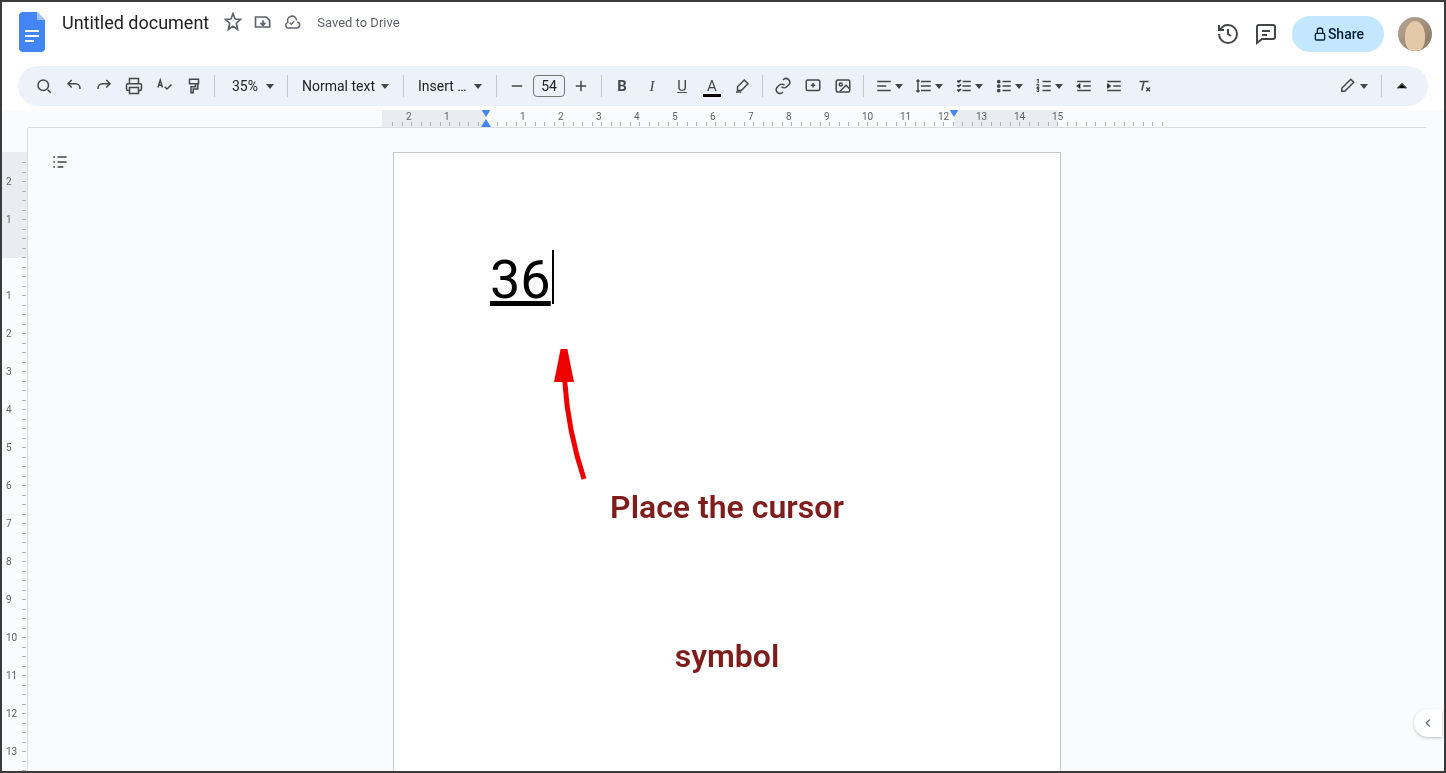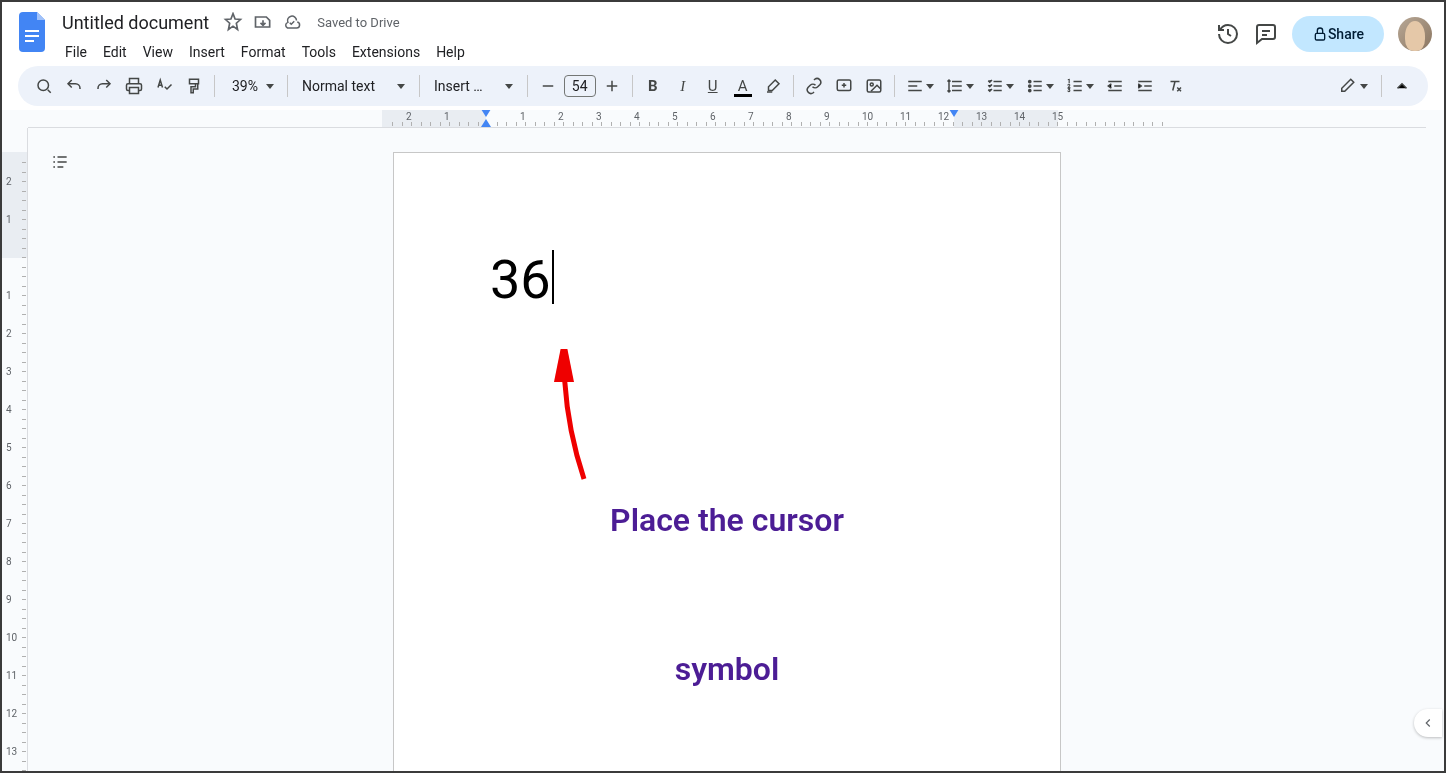--- a/index.html
+++ b/index.html
@@ -16,21 +16,21 @@
 .header-right { display:flex; align-items:center; gap:14px; margin-top:6px; }
 .header-right .ic { width:24px; height:24px; color:#444746; cursor:pointer; display:flex; align-items:center; justify-content:center; }
 .share-btn { display:flex; align-items:center; gap:0; background:#c2e7ff; color:#001d35; padding:10px 20px; border-radius:40px; font-size:14px; font-weight:500; cursor:pointer; }
 .avatar { width:34px; height:34px; border-radius:50%; background:linear-gradient(135deg,#b8a896 0%,#8a7560 100%); cursor:pointer; position:relative; overflow:hidden; }
 .avatar::after{content:"";position:absolute;inset:4px 7px 0 7px;border-radius:50% 50% 40% 40%;background:#e5c8a8;}
 .toolbar-wrap { padding:0 16px; }
 .toolbar { background:#edf2fa; border-radius:24px; height:40px; display:flex; align-items:center; padding:0 12px; gap:2px; }
 .tbtn { min-width:28px; height:28px; display:flex; align-items:center; justify-content:center; color:#444746; cursor:pointer; border-radius:4px; font-size:14px; }
 .sep { width:1px; height:22px; background:#c7c7c7; margin:0 4px; }
 .zoom-txt { font-size:14px; color:#202124; padding:0 4px; }
-.style-drop,.font-drop { display:flex; align-items:center; gap:22px; font-size:14px; color:#202124; padding:0 8px; cursor:pointer; min-width:100px; justify-content:space-between; height:28px; border-radius:4px; }
+.style-drop,.font-drop { display:flex; align-items:center; gap:6px; font-size:14px; color:#202124; padding:0 8px; cursor:pointer; min-width:100px; justify-content:space-between; height:28px; border-radius:4px; }
 .font-drop { min-width:80px; }
 .fsize-box { display:flex; align-items:center; gap:2px; }
 .fsize-input { width:32px; height:22px; border:1px solid #747775; border-radius:4px; text-align:center; font-size:14px; background:transparent; color:#202124; }
 .toolbar svg { width:18px; height:18px; }
 .text-color { position:relative; }
 .text-color::after { content:""; position:absolute; bottom:3px; left:5px; right:5px; height:3px; background:#000; }
 .spacer { flex:1; }
 .editor-area { position:absolute; top:108px; left:0; right:0; bottom:0; background:#f9fbfd; }
 .h-ruler { position:absolute; top:0; left:26px; right:18px; height:18px; background:#f9fbfd; border-bottom:1px solid #dadce0; overflow:hidden; }
 .h-ruler-inner { position:absolute; left:354px; top:0; width:680px; height:100%; font-size:10px; color:#5f6368; }
@@ -41,24 +41,24 @@
 .h-marker-down { position:absolute; top:-1px; width:0; height:0; border-left:5px solid transparent; border-right:5px solid transparent; border-top:8px solid #4285f4; cursor:pointer; }
 .h-marker-up { position:absolute; bottom:0; width:0; height:0; border-left:5px solid transparent; border-right:5px solid transparent; border-bottom:8px solid #4285f4; cursor:pointer; }
 .v-ruler { position:absolute; top:18px; left:0; width:26px; bottom:0; background:#f9fbfd; border-right:1px solid #dadce0; overflow:hidden; }
 .v-ruler-inner { position:absolute; top:24px; left:0; width:100%; font-size:10px; color:#5f6368; }
 .v-ruler-inner span { position:absolute; left:4px; }
 .v-tick { position:absolute; left:20px; height:1px; width:4px; background:#b0b0b0; }
 .v-ruler .shade-t { position:absolute; top:24px; left:0; right:0; height:106px; background:#e9edf2; }
 .outline-toggle { position:absolute; top:34px; left:40px; width:36px; height:36px; border-radius:50%; cursor:pointer; display:flex; align-items:center; justify-content:center; color:#444746; }
 .page-container { position:absolute; top:18px; left:26px; right:18px; bottom:0; overflow:auto; display:flex; justify-content:center; }
 .page { width:668px; min-height:864px; background:#fff; border:1px solid #c7c7c7; margin-top:24px; padding:96px 96px; position:relative; font-family:"Times New Roman",Times,serif; }
-.doc-text { font-size:54px; color:#000; line-height:1.15; position:relative; display:inline-block; }
+.doc-text { font-size:54px; color:#000; line-height:1.15; position:relative; display:inline-block;text-decoration:underline; }
 .cursor-caret { display:inline-block; width:2px; height:54px; background:#000; vertical-align:-6px; margin-left:1px; }
 .anno-arrow { position:absolute; top:196px; left:150px; pointer-events:none; }
-.anno-text { position:absolute; top:343px; left:8px; right:8px; text-align:center; font-family:"Comic Sans MS","Segoe Script",cursive; font-size:32px; color:#4c1d95; line-height:1.55; font-weight:600; pointer-events:none; }
+.anno-text { position:absolute; top:330px; left:8px; right:8px; text-align:center; font-family:"Comic Sans MS","Segoe Script",cursive; font-size:32px; color:#7f1d1d; line-height:1.55; font-weight:600; pointer-events:none; }
 .side-chevron { position:absolute; right:2px; bottom:34px; width:28px; height:28px; border-radius:50% 0 0 50%; background:#fff; box-shadow:0 1px 3px rgba(0,0,0,.25); display:flex; align-items:center; justify-content:center; cursor:pointer; color:#5f6368; }
 .tri-down { width:0;height:0;border-left:4px solid transparent;border-right:4px solid transparent;border-top:5px solid #444746; }
 </style>
 </head>
 <body>
 
 <div class="header">
   <div class="logo">
     <svg width="30" height="40" viewBox="0 0 30 40">
         <path fill="#4285f4" d="M4 0h14l8 8v28a4 4 0 0 1-4 4H4a4 4 0 0 1-4-4V4a4 4 0 0 1 4-4z"></path>
@@ -83,30 +83,20 @@
           </svg>
         </span>
       <span class="save-status">
         <svg width="18" height="18" viewBox="0 0 24 24" fill="none" stroke="currentColor" stroke-width="2">
             <path d="M18 10a6 6 0 10-11.5 2.5A4 4 0 006 20h12a4 4 0 001-7.9"></path>
             <path d="M9 13l2 2 4-4"></path>
           </svg>
         <span>Saved to Drive</span>
       </span>
     </div>
-    <div class="menus">
-      <span class="menu-item">File</span>
-      <span class="menu-item">Edit</span>
-      <span class="menu-item">View</span>
-      <span class="menu-item">Insert</span>
-      <span class="menu-item">Format</span>
-      <span class="menu-item">Tools</span>
-      <span class="menu-item">Extensions</span>
-      <span class="menu-item">Help</span>
-    </div>
   </div>
   <div class="header-right">
     <span class="ic">
         <svg viewBox="0 0 24 24" fill="none" stroke="currentColor" stroke-width="2">
           <path d="M3 12a9 9 0 109-9 9 9 0 00-8 5"></path>
           <path d="M3 3v5h5"></path>
           <path d="M12 7v5l3 2"></path>
         </svg>
       </span>
     <span class="ic">
@@ -159,21 +149,21 @@
           <path d="M13 13l3 3 6-6"></path>
         </svg>
       </div>
     <div class="tbtn">
         <svg viewBox="0 0 24 24" fill="none" stroke="currentColor" stroke-width="2">
           <path d="M18 3H6v6h12zM14 9v4H8v8h3v-5h6V9"></path>
         </svg>
       </div>
     <div class="sep"></div>
     <div class="tbtn" style="min-width:60px;gap:4px;">
-        <span class="zoom-txt">39%</span>
+        <span class="zoom-txt">35%</span>
         <span class="tri-down"></span>
       </div>
     <div class="sep"></div>
     <div class="style-drop">
         <span>Normal text</span>
         <span class="tri-down"></span>
       </div>
     <div class="sep"></div>
     <div class="font-drop">
         <span>Insert …</span>

